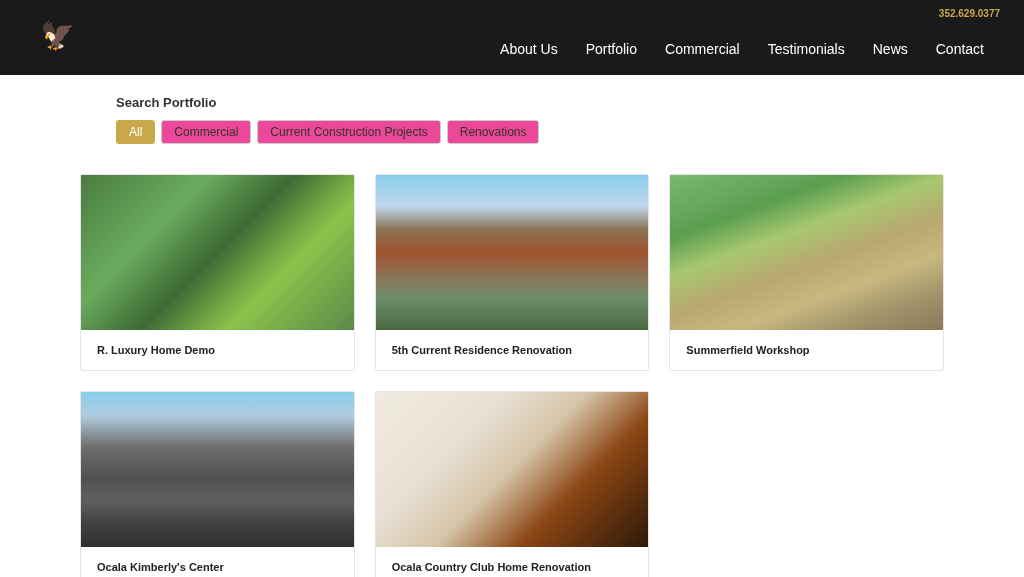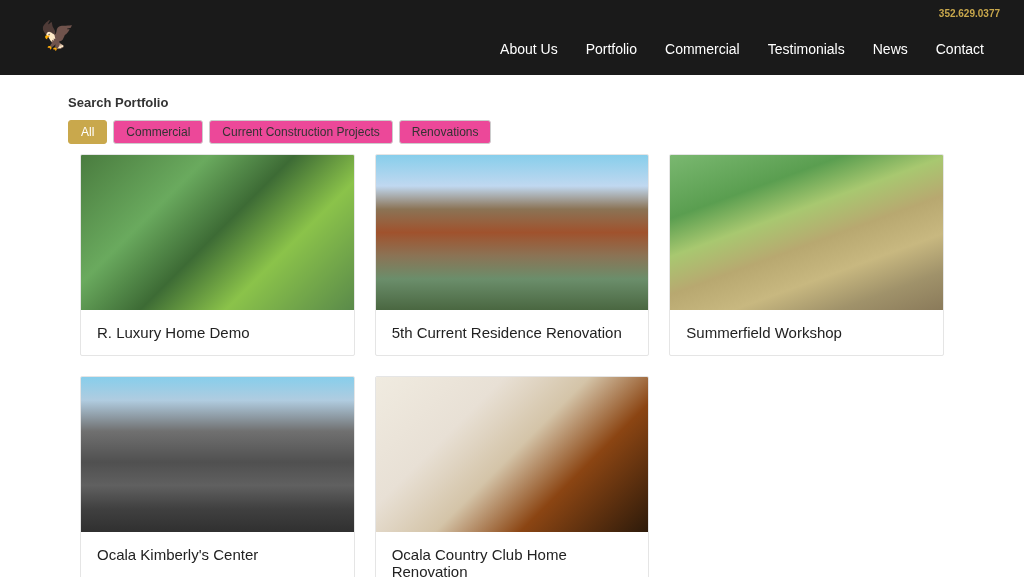--- a/index.html
+++ b/index.html
@@ -57,32 +57,33 @@
     }
     .nav a {
       color: #fff;
       text-decoration: none;
       font-size: 14px;
       font-weight: 500;
     }
 
     
     .portfolio-section {
-      padding: 20px 80px 10px 68px;
+      padding: 20px 80px 10px 116px;
     }
     .search-portfolio-label {
       font-size: 13px;
       font-weight: bold;
       color: #333;
       margin-bottom: 10px;
     }
     .filter-tabs {
       display: flex;
       gap: 6px;
       flex-wrap: wrap;
+      margin-bottom: 20px;
     }
     .filter-tab {
       padding: 4px 12px;
       border: 1px solid #ccc;
       border-radius: 3px;
       font-size: 12px;
       cursor: pointer;
       background: #ec4899;
       color: #333;
     }
@@ -109,22 +110,22 @@
       width: 100%;
       height: 155px;
       display: flex;
       align-items: center;
       justify-content: center;
       font-size: 11px;
       color: #999;
     }
     .project-title {
       padding: 14px 16px;
-      font-size: 15px;
-      font-weight: normal;
+      font-size: 11px;
+      font-weight: bold;
       color: #222;
     }
 
     
     .img-aerial-1 { background: linear-gradient(135deg, #4a7c3f 0%, #6aaa5e 30%, #3d6b35 50%, #8bc34a 70%, #5a8a4a 100%); }
     .img-brick-house { background: linear-gradient(180deg, #87ceeb 0%, #c0d8f0 20%, #8b7355 35%, #a0522d 50%, #8b7355 65%, #6b8e6b 80%, #4a6741 100%); }
     .img-aerial-2 { background: linear-gradient(135deg, #7cb87a 0%, #a8d5a0 30%, #d4b483 50%, #8db88b 70%, #6a9968 100%); }
     .img-workshop { background: linear-gradient(160deg, #7ab870 0%, #5a9e50 25%, #a8c870 40%, #b8a870 55%, #c8b880 70%, #a0926a 85%, #8a7a5a 100%); }
     .img-center { background: linear-gradient(180deg, #87ceeb 0%, #b0cce0 15%, #707070 35%, #505050 55%, #606060 70%, #404040 85%, #303030 100%); }
     .img-interior { background: linear-gradient(135deg, #f0ebe0 0%, #e8e0d5 30%, #d4c4a8 50%, #8b4513 70%, #2d1a0a 100%); }

